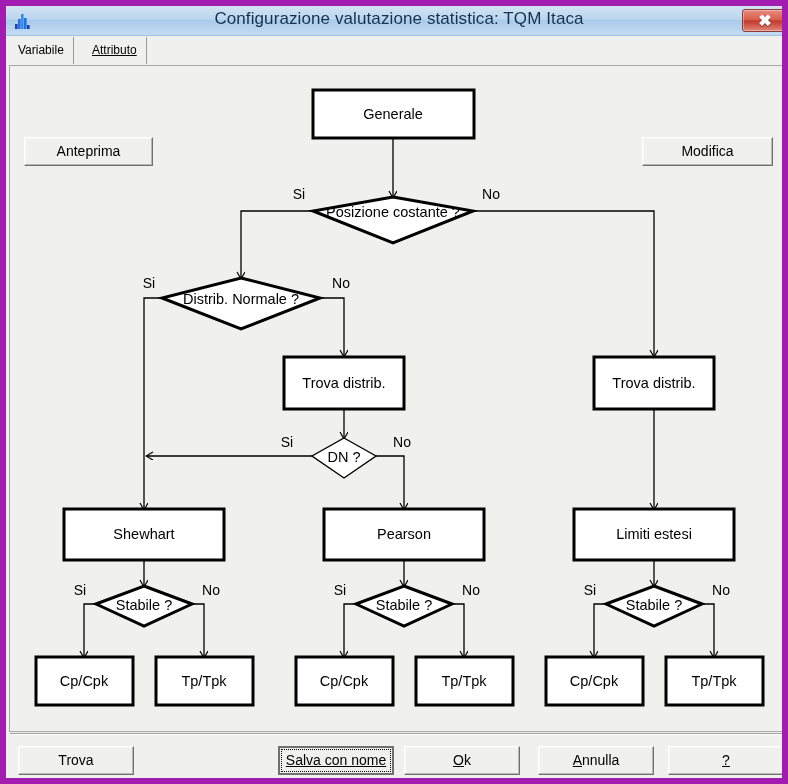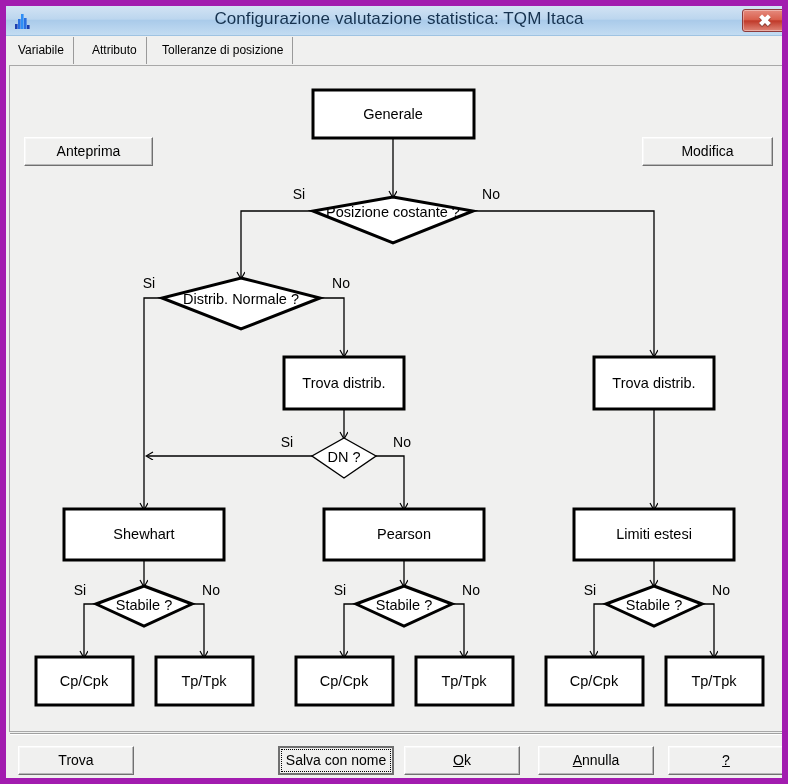--- a/index.html
+++ b/index.html
@@ -119,21 +119,21 @@
     font-size: 14px;
     color: #000000;
     text-align: center;
     box-sizing: border-box;
     cursor: pointer;
     font-family: "Liberation Sans", sans-serif;
     user-select: none;
   }
   .btn .lbl { display: block; width: 100%; }
   .btn.focused { outline: 1px dotted #000; outline-offset: -4px; }
-  .btn.default { border: 2px solid #707070; box-shadow: none; }
+  .btn.default { border: 2px solid #707070; box-shadow: none; text-decoration: underline; }
 
   #btn-anteprima {
     left: 14px; top: 71px;
     width: 129px; height: 29px;
     line-height: 27px;
   }
   #btn-modifica {
     left: 632px; top: 71px;
     width: 131px; height: 29px;
     line-height: 27px;
@@ -213,22 +213,21 @@
       <rect x="14" y="14" width="2.6" height="4" fill="#1c3fb0"></rect>
     </svg>
     <div class="title-text">Configurazione valutazione statistica: TQM Itaca</div>
     <div id="close-btn">
       <span class="x-glyph">✖</span>
     </div>
   </div>
 
   <div id="tabstrip">
     <div class="tab selected" style="left:3px;"><span>Variabile</span></div>
-    <div class="tab" style="left:77px;"><span>Attributo</span></div>
-    <div class="tab" style="left:147px;"><span>Tolleranze di posizione</span></div>
+    <div class="tab" style="left:77px;text-decoration:underline;"><span>Attributo</span></div>
   </div>
 
   <div id="content">
 
     <div class="btn" id="btn-anteprima">
       <span class="lbl">Anteprima</span>
     </div>
     <div class="btn" id="btn-modifica">
       <span class="lbl">Modifica</span>
     </div>

